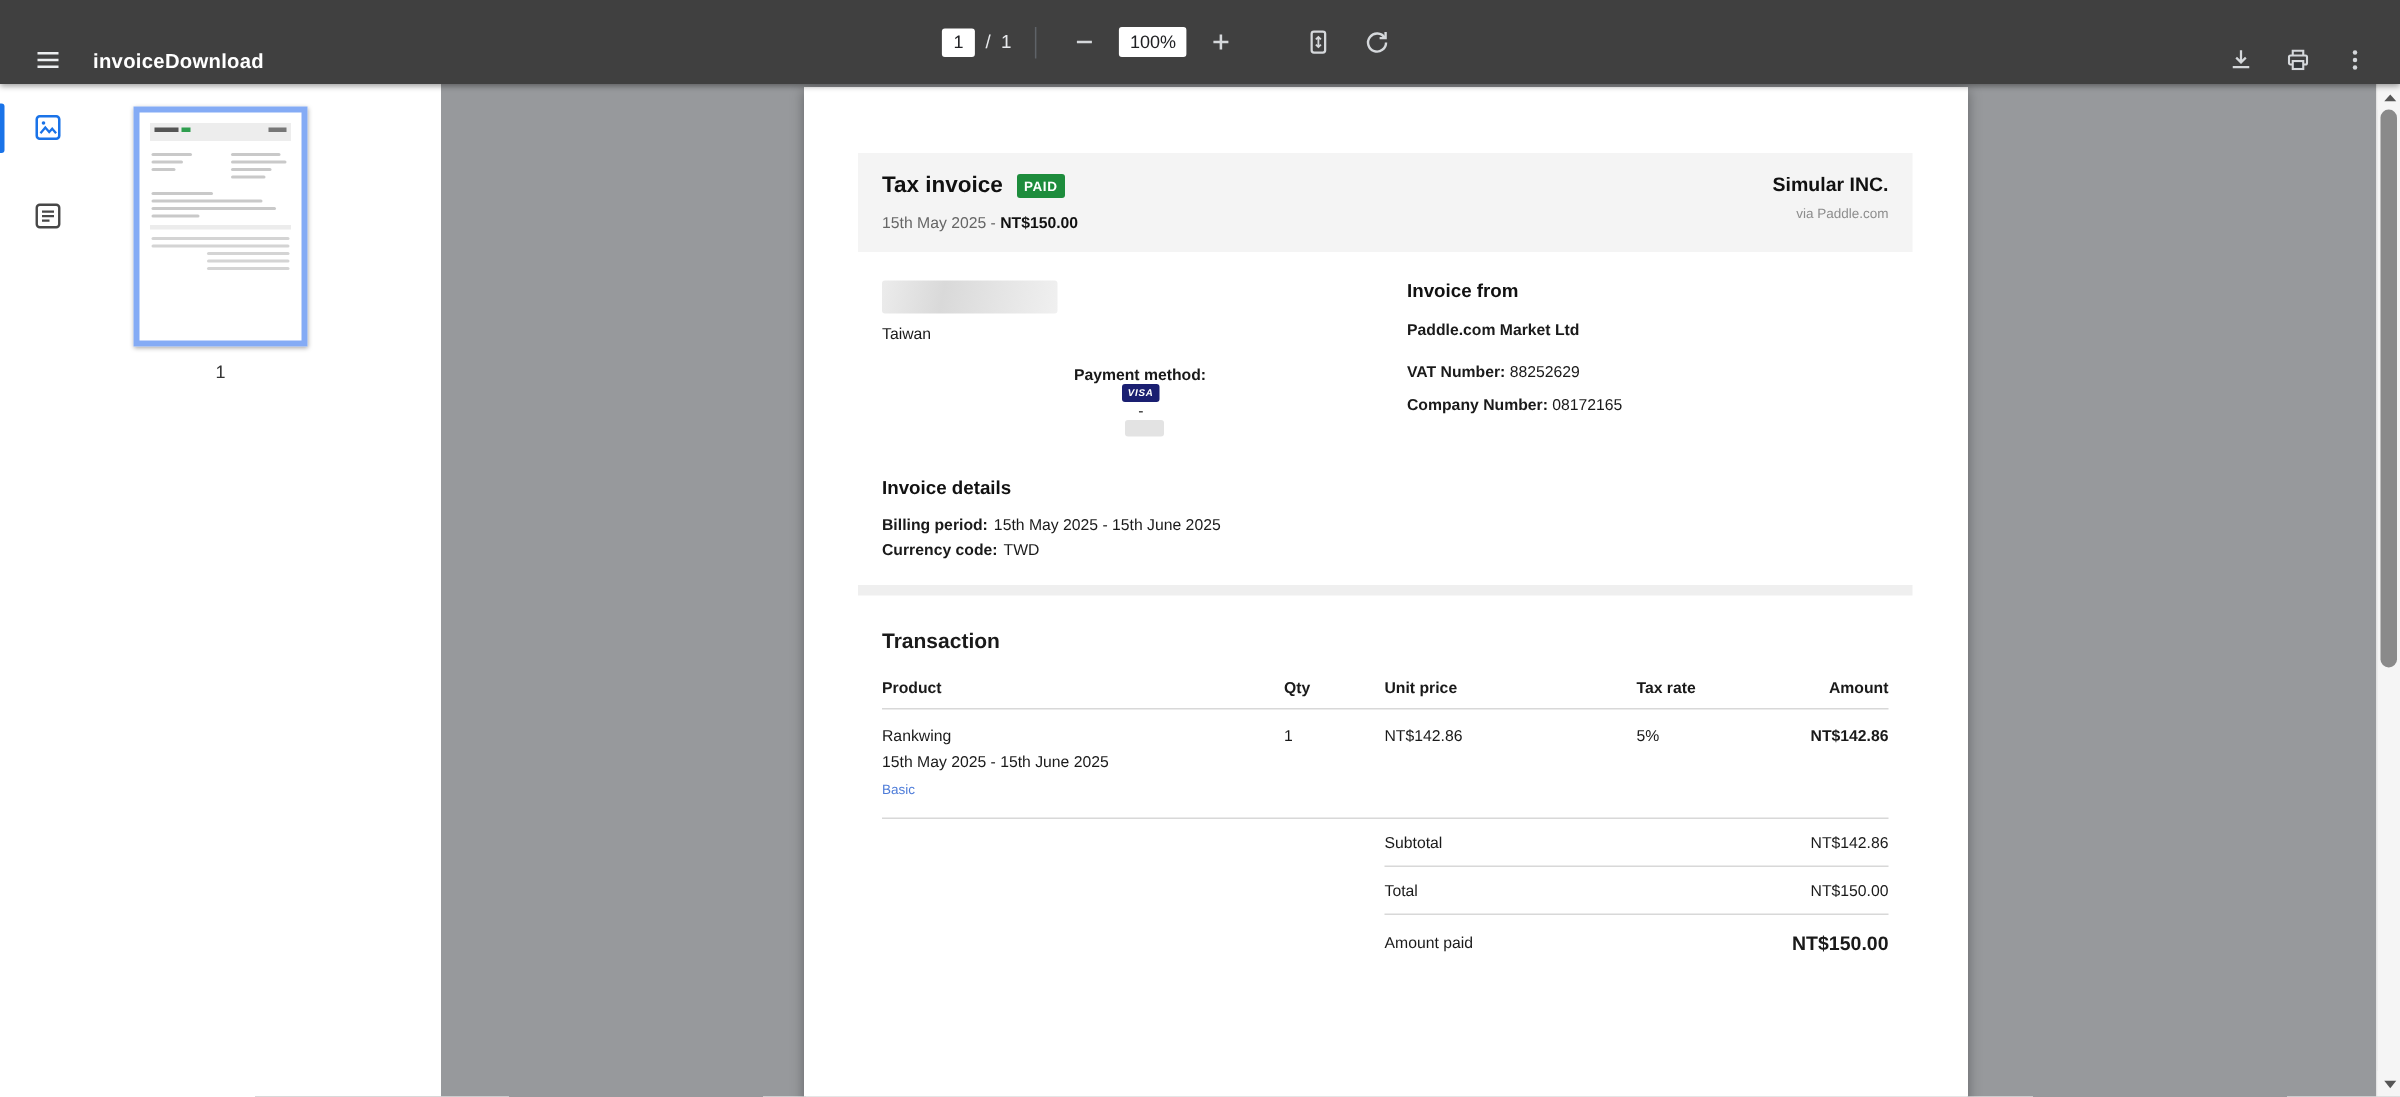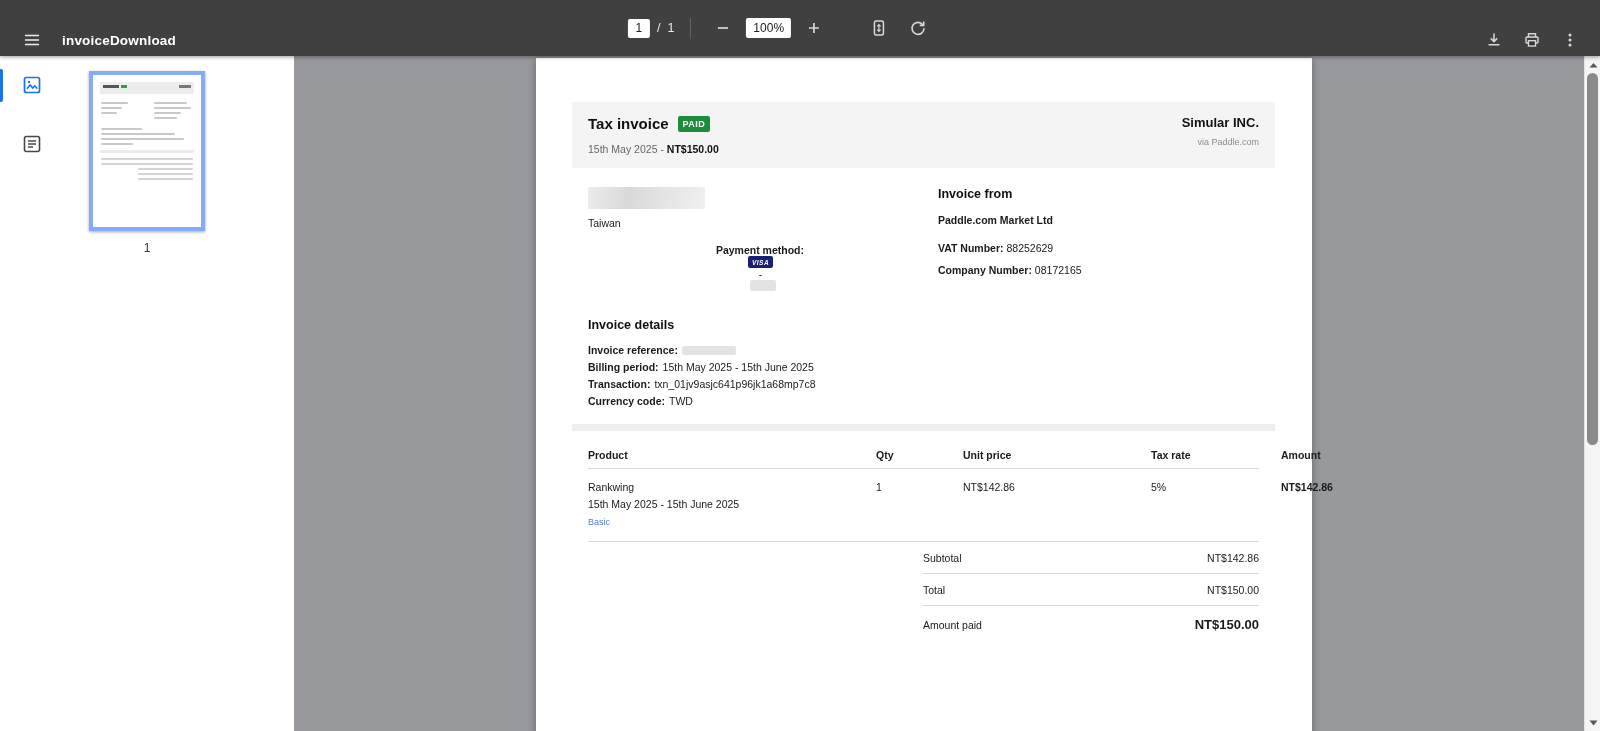--- a/index.html
+++ b/index.html
@@ -107,26 +107,26 @@
 
   .details { margin-top:27px; padding:0 16px; }
   .det-row { font-size:10.5px; margin-bottom:6px; line-height:11px; display:flex; align-items:center; }
   .det-label { font-weight:bold; margin-right:4px; }
   .redact-ref { width:54px; height:9px; background:#e3e3e3; border-radius:2px; }
 
   .big-divider { margin-top:17px; height:7px; background:#efefef; }
 
   .txn { padding:0 16px; }
   .txn-h { font-size:14px; font-weight:bold; margin:22px 0 0; }
-  .tx-row { display:grid; grid-template-columns:268px 67px 168px 110px 1fr; border-bottom:1px solid #d8d8d8;gap:20px; }
+  .tx-row { display:grid; grid-template-columns:268px 67px 168px 110px 1fr; border-bottom:1px solid #d8d8d8; }
   .tx-head { padding:18px 0 7px; }
   .tx-head > div { font-size:10.5px; font-weight:bold; }
   .tx-body { padding:12px 0 14px; }
   .cell { font-size:10.5px; }
-  .right { text-align:center; }
+  .right { text-align:right; }
   .prod-name { font-size:10.5px; }
   .prod-period { font-size:10.5px; margin-top:5px; }
   .prod-plan { font-size:9px; color:#4f7dd9; margin-top:7px; cursor:pointer; }
   .amt { font-weight:bold; }
 
   .summary { margin-left:335px; }
   .sum-row { display:flex; justify-content:space-between; padding:10px 0 9px; border-bottom:1px solid #d8d8d8; font-size:10.5px; }
   .paid-row { display:flex; justify-content:space-between; align-items:center; padding:11px 0 10px; }
   .paid-label { font-size:10.5px; }
   .paid-value { font-size:13px; font-weight:bold; }
@@ -306,40 +306,33 @@
             <div class="cn-line">
               <span class="blabel">Company Number:</span>
               <span>08172165</span>
             </div>
           </div>
         </div>
 
         <div class="details">
           <h3 class="sec-h">Invoice details</h3>
           <div class="det-row">
-            <span class="det-label">Invoice reference:</span>
-            <span class="redact-ref"></span>
-          </div>
-          <div class="det-row">
             <span class="det-label">Billing period:</span>
             <span>15th May 2025 - 15th June 2025</span>
-          </div>
-          <div class="det-row">
-            <span class="det-label">Transaction:</span>
-            <span>txn_01jv9asjc641p96jk1a68mp7c8</span>
           </div>
           <div class="det-row">
             <span class="det-label">Currency code:</span>
             <span>TWD</span>
           </div>
         </div>
 
         <div class="big-divider"></div>
 
         <div class="txn">
+          <h3 class="txn-h">Transaction</h3>
 
           <div class="tx-row tx-head">
             <div>Product</div>
             <div>Qty</div>
             <div>Unit price</div>
             <div>Tax rate</div>
             <div class="right">Amount</div>
           </div>
 
           <div class="tx-row tx-body">

